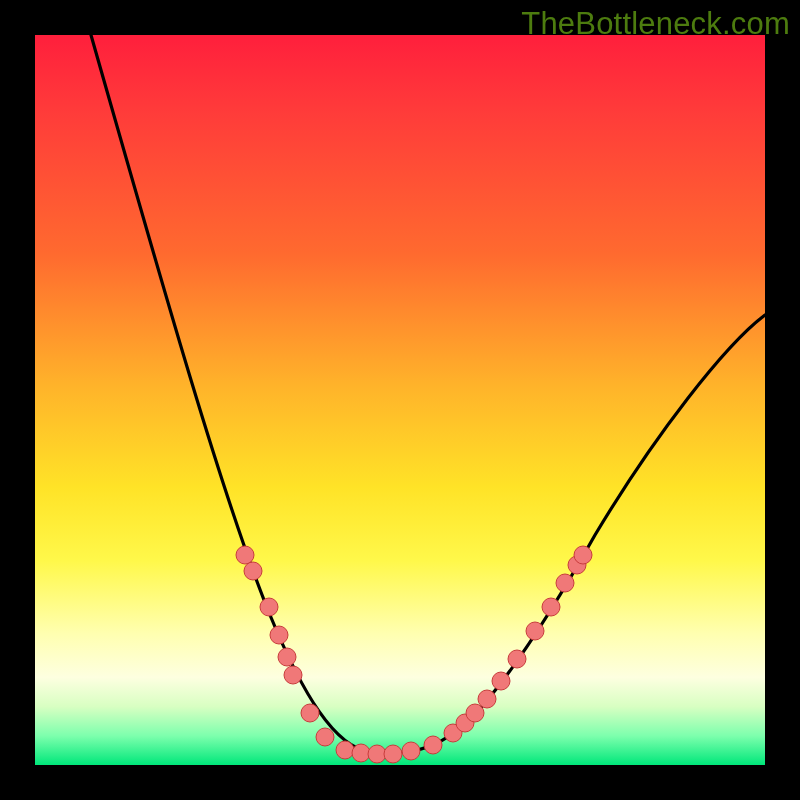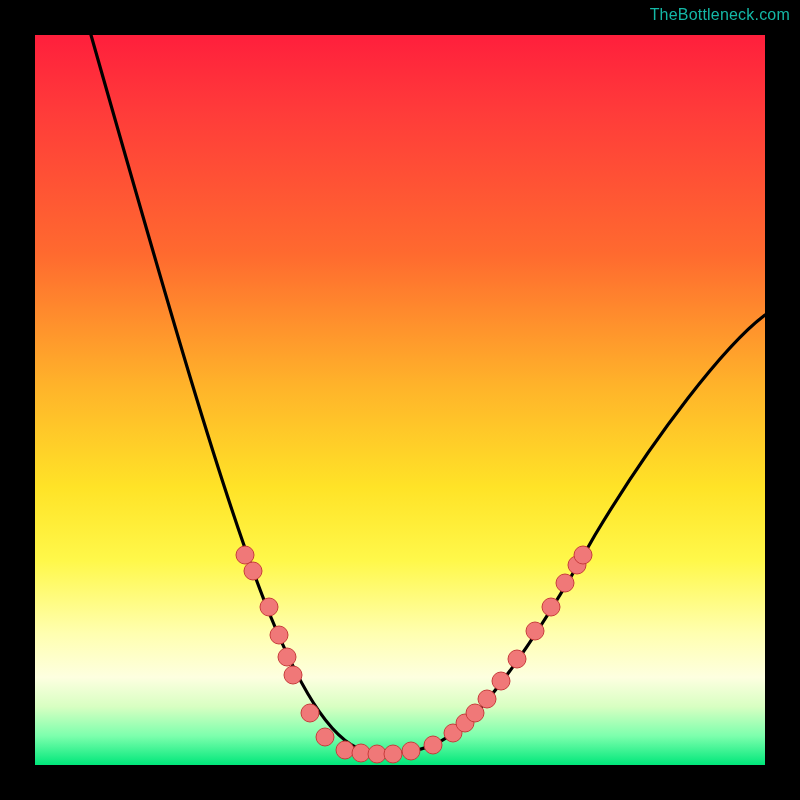--- a/index.html
+++ b/index.html
@@ -38,22 +38,22 @@
       #fdffe0 88%,
       #d8ffc2 92%,
       #7dffad 96%,
       #00e77a 100%
     );
   }
   .watermark {
     position: absolute;
     top: 6px;
     right: 10px;
-    color: #14b8a6;
-    font-size: 16px;
+    color: #4d7c0f;
+    font-size: 31px;
     font-weight: 500;
     letter-spacing: 0.2px;
     user-select: none;
   }
   svg.curve {
     position: absolute;
     left: 0;
     top: 0;
     width: 730px;
     height: 730px;

